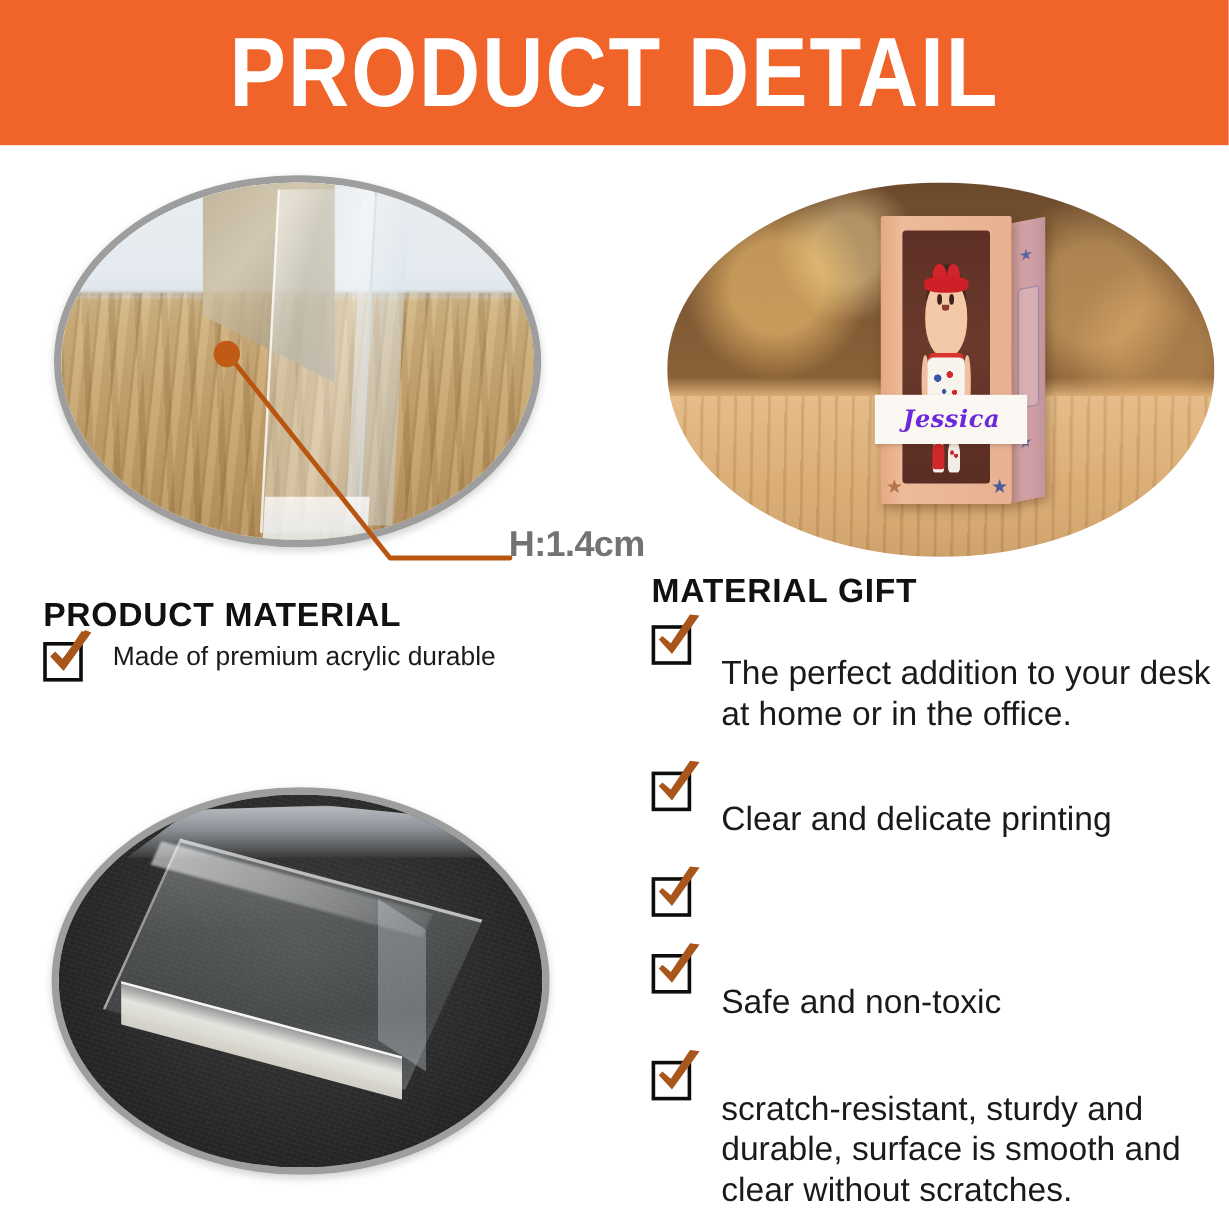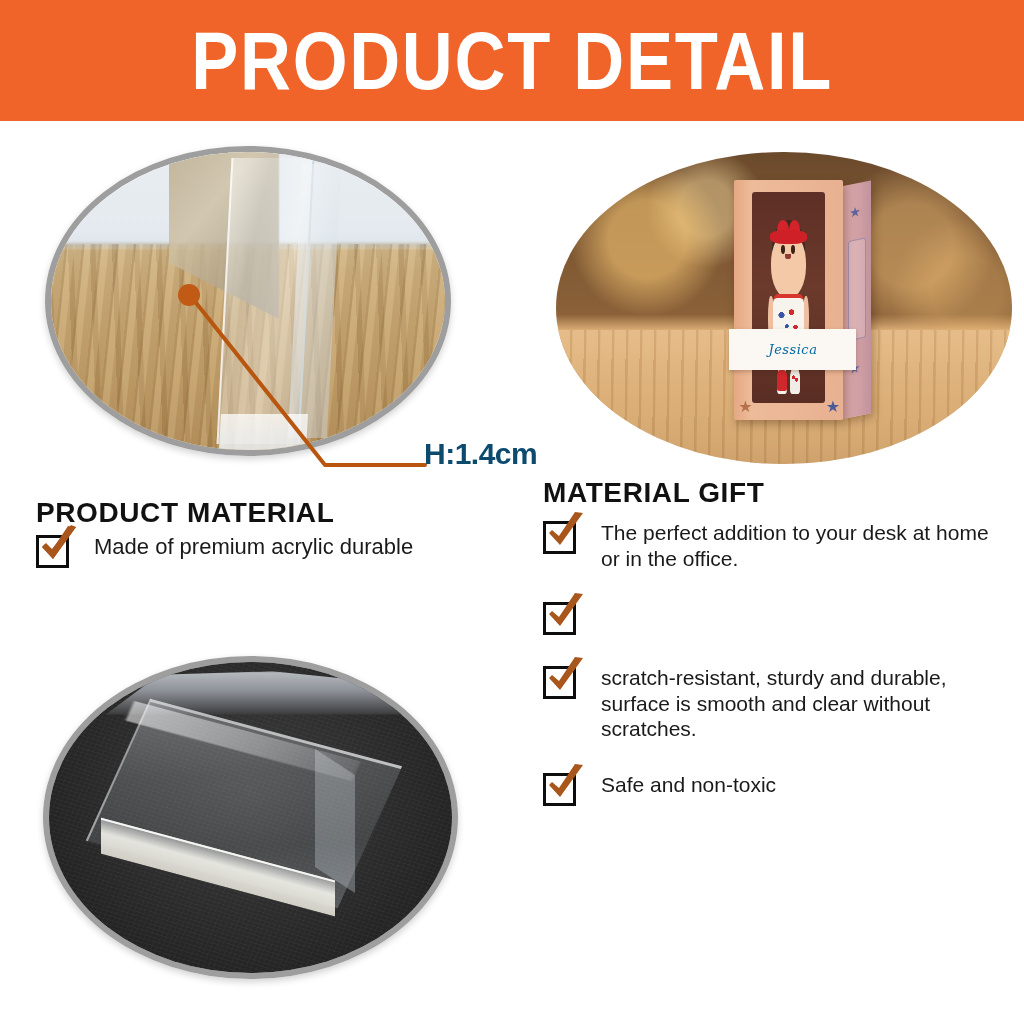--- a/index.html
+++ b/index.html
@@ -337,25 +337,25 @@
     top: 62%;
     width: 116%;
     height: 17%;
     background: #fbf8f4;
     box-shadow: 0 2px 4px rgba(60,30,10,0.25);
     display: flex;
     align-items: center;
     justify-content: center;
   }
   #photo-gift-box .name-text {
-    color: #0369a1;
+    color: #6d28d9;
     font-family: "DejaVu Serif", serif;
     font-style: italic;
-    font-weight: normal;
-    font-size: 13px;
+    font-weight: bold;
+    font-size: 20px;
     letter-spacing: 0.5px;
   }
   #photo-gift-box .box-star-l, #photo-gift-box .box-star-r {
     position: absolute;
     bottom: 2%;
     color: #b4714a;
     font-size: 16px;
   }
   #photo-gift-box .box-star-l { left: 4%; }
   #photo-gift-box .box-star-r { left: 84%; color:#4a5a9a; }
@@ -446,21 +446,21 @@
     left: 150px;
     top: 270px;
     width: 380px;
     height: 210px;
     pointer-events: none;
   }
   #measure-label {
     position: absolute;
     left: 424px;
     top: 437px;
-    color: #0c4a6e;
+    color: #737373;
     font-family: "Liberation Sans Narrow", "Liberation Sans", sans-serif;
     font-weight: bold;
     font-size: 30px;
     letter-spacing: -0.5px;
     white-space: nowrap;
   }
 
   
   .section-heading {
     position: absolute;
@@ -514,21 +514,21 @@
     height: 44px;
     overflow: visible;
   }
   .feature-text {
     color: #1a1a1a;
     font-family: "Liberation Sans", sans-serif;
     font-size: 22px;
     line-height: 1.22;
     padding-top: 4px;
   }
-  #list-gift .feature-text { font-size: 21px; }
+  #list-gift .feature-text { font-size: 28px; margin-top: 24px; }
   #list-acrylic .feature-text { font-size: 22px; }
 </style>
 </head>
 <body>
 
 <div id="header-banner">
   <div id="header-title">PRODUCT DETAIL</div>
 </div>
 
 <div id="photo-acrylic-edge" class="photo-oval oval-bordered">
@@ -625,32 +625,41 @@
     </span>
     <span class="feature-text">The perfect addition to your desk at home or in the office.</span>
   </li>
   <li class="feature-item">
     <span class="checkbox-mark">
       <span class="box"></span>
       <svg viewBox="0 0 42 44">
         <path d="M4 22 L15 34 L38 2 L30 1 L14 25 L7 19 Z" fill="#A8561C"></path>
       </svg>
     </span>
+    <span class="feature-text">Clear and delicate printing</span>
+  </li>
+  <li class="feature-item">
+    <span class="checkbox-mark">
+      <span class="box"></span>
+      <svg viewBox="0 0 42 44">
+        <path d="M4 22 L15 34 L38 2 L30 1 L14 25 L7 19 Z" fill="#A8561C"></path>
+      </svg>
+    </span>
+  </li>
+  <li class="feature-item">
+    <span class="checkbox-mark">
+      <span class="box"></span>
+      <svg viewBox="0 0 42 44">
+        <path d="M4 22 L15 34 L38 2 L30 1 L14 25 L7 19 Z" fill="#A8561C"></path>
+      </svg>
+    </span>
+    <span class="feature-text">Safe and non-toxic</span>
   </li>
   <li class="feature-item">
     <span class="checkbox-mark">
       <span class="box"></span>
       <svg viewBox="0 0 42 44">
         <path d="M4 22 L15 34 L38 2 L30 1 L14 25 L7 19 Z" fill="#A8561C"></path>
       </svg>
     </span>
     <span class="feature-text">scratch-resistant, sturdy and durable, surface is smooth and clear without scratches.</span>
   </li>
-  <li class="feature-item">
-    <span class="checkbox-mark">
-      <span class="box"></span>
-      <svg viewBox="0 0 42 44">
-        <path d="M4 22 L15 34 L38 2 L30 1 L14 25 L7 19 Z" fill="#A8561C"></path>
-      </svg>
-    </span>
-    <span class="feature-text">Safe and non-toxic</span>
-  </li>
 </ul>
 
 </body></html>

